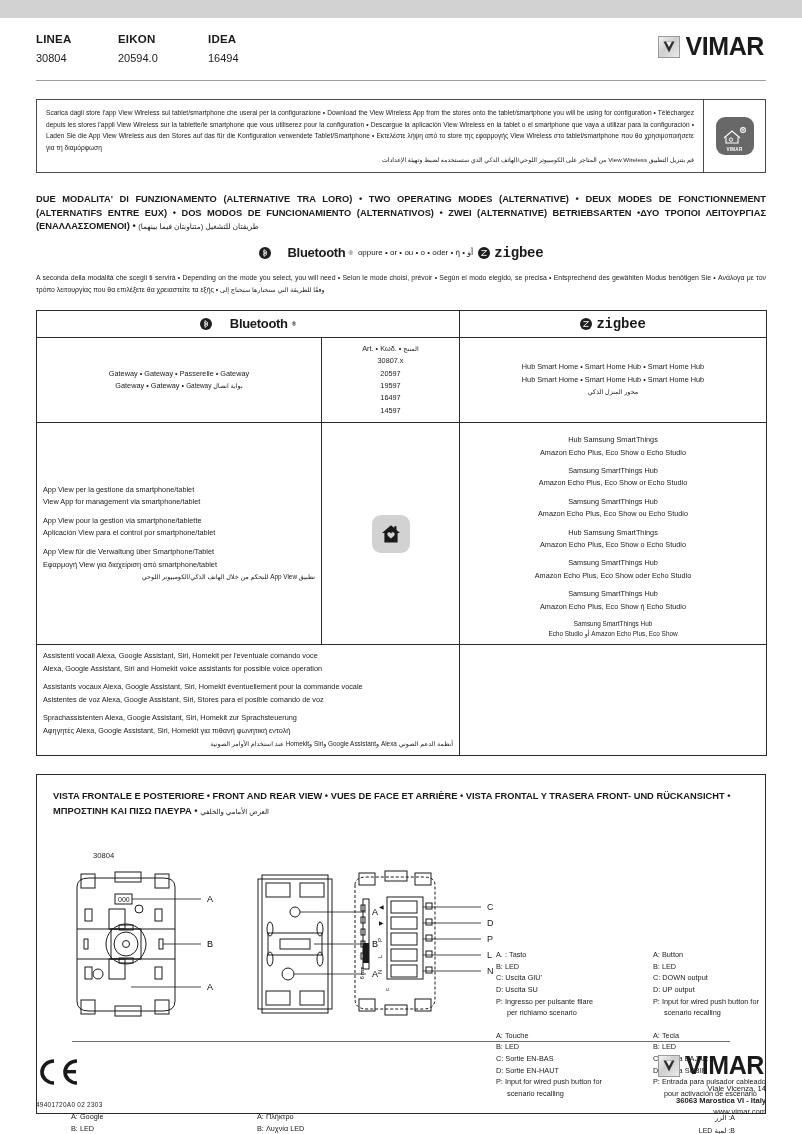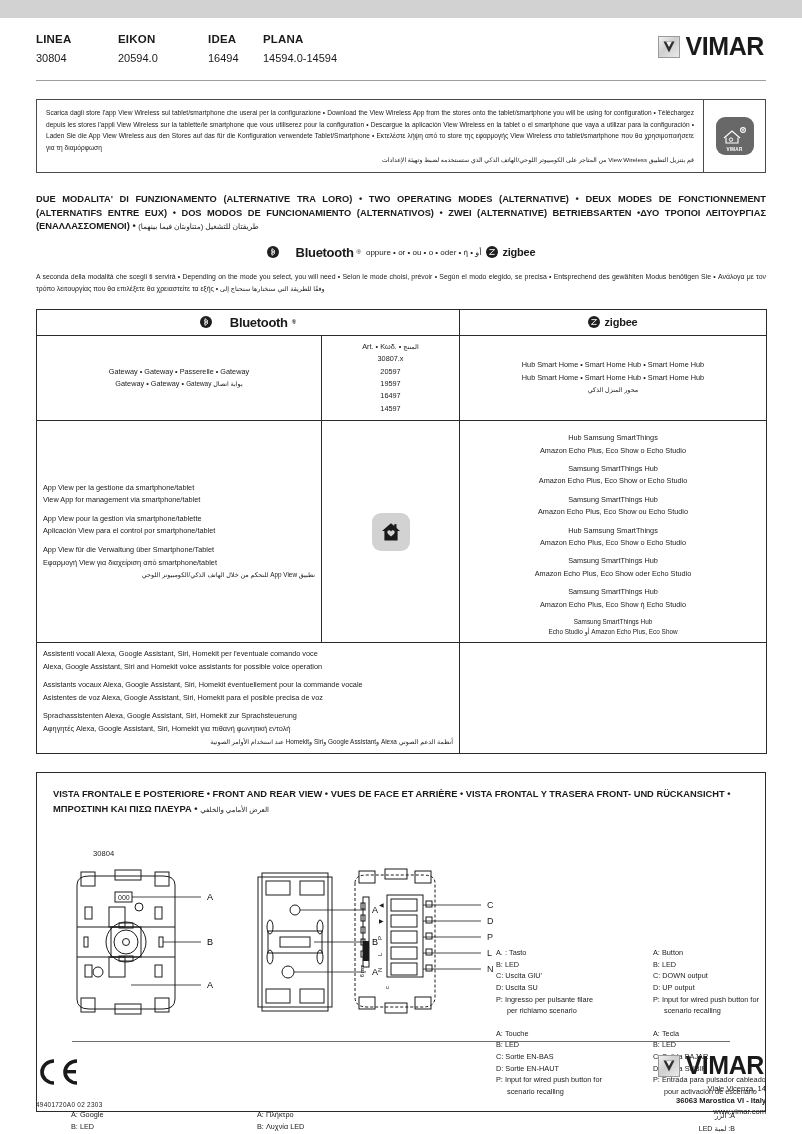--- a/index.html
+++ b/index.html
@@ -80,21 +80,21 @@
 
   .logos-line {
     margin-top: 11px;
     display:flex; align-items:center; justify-content:center; gap:5px;
     font-size: 8px;
   }
   .bt-lock { display:flex; align-items:center; gap:3px; }
   .bt-name { font-size: 13px; font-weight:bold; letter-spacing:-0.3px;padding-left:14px; }
   .bt-sup { font-size:6px; vertical-align: super;}
   .zb-lock { display:flex; align-items:center; gap:4px; }
-  .zb-name { font-size: 11px; font-weight:bold; letter-spacing:-0.2px;}
+  .zb-name { font-size: 14px; font-weight:bold; letter-spacing:-0.2px;font-family:Liberation Mono, monospace;}
   .sep { font-size:8px; }
 
   .depends {
     margin-top: 11px;
     font-size: 6.9px; line-height: 12px; text-align: justify;
   }
   .depends .ar { direction: rtl; unicode-bidi: isolate; font-size:6.4px;}
 
   
   table.modes-table {
@@ -186,24 +186,20 @@
         <div class="name">LINEA</div>
         <div class="code">30804</div>
       </div>
       <div class="series-col c2">
         <div class="name">EIKON</div>
         <div class="code">20594.0</div>
       </div>
       <div class="series-col c4">
         <div class="name">IDEA</div>
         <div class="code">16494</div>
-      </div>
-      <div class="series-col c5">
-        <div class="name">PLANA</div>
-        <div class="code">14594.0-14594</div>
       </div>
     </div>
     <div class="brand">
       <span class="brand-mark">
         <svg width="16" height="16" viewBox="0 0 16 16">
             <polygon points="2.5,2.5 13.5,2.5 8,13.5" fill="#2f2f2f"></polygon>
             <polygon points="5,2.5 11,2.5 8,8" fill="#f0f0f0"></polygon>
           </svg>
       </span>
       <span class="brand-name">VIMAR</span>
@@ -356,21 +352,21 @@
           <div>Echo Studio أو Amazon Echo Plus, Eco Show</div>
         </div>
       </td>
     </tr>
 
     <tr>
       <td class="cell-left" colspan="2">
         <div>Assistenti vocali Alexa, Google Assistant, Siri, Homekit per l'eventuale comando voce</div>
         <div>Alexa, Google Assistant, Siri and Homekit voice assistants for possible voice operation</div>
         <div class="pgap">Assistants vocaux Alexa, Google Assistant, Siri, Homekit éventuellement pour la commande vocale</div>
-        <div>Asistentes de voz Alexa, Google Assistant, Siri, Homekit para el posible precisa de voz</div>
+        <div>Asistentes de voz Alexa, Google Assistant, Siri, Stores para el posible comando de voz</div>
         <div class="pgap">Sprachassistenten Alexa, Google Assistant, Siri, Homekit zur Sprachsteuerung</div>
         <div>Αφηγητές Alexa, Google Assistant, Siri, Homekit για πιθανή φωνητική εντολή</div>
         <div class="ar-r">أنظمة الدعم الصوتي Alexa وGoogle Assistant وSiri وHomekit عند استخدام الأوامر الصوتية</div>
       </td>
       <td style="border-top:none;"></td>
     </tr>
   </tbody>
     </table>
 
   <div class="views">

